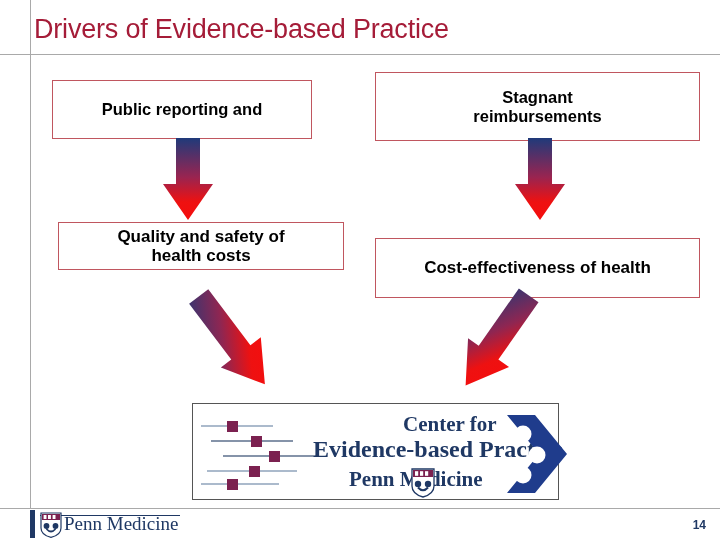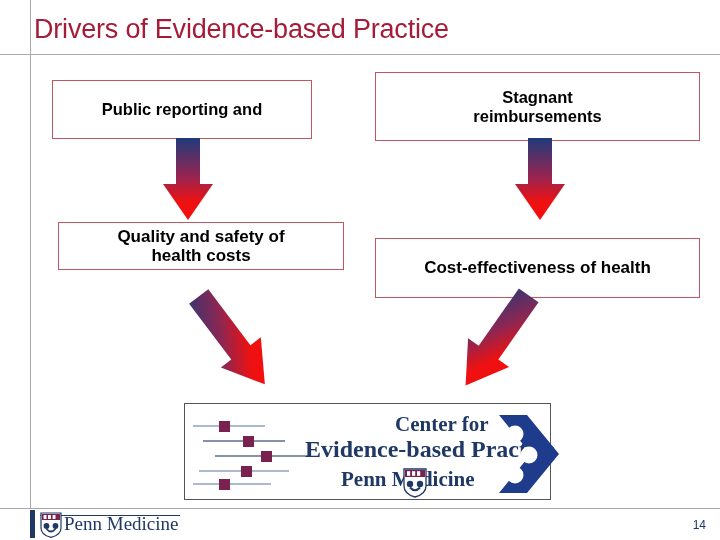--- a/index.html
+++ b/index.html
@@ -43,21 +43,21 @@
   #box-quality{left:58px;top:222px;width:286px;height:48px;font-size:17px;padding:0 6px;}
   #box-cost{left:375px;top:222px;width:325px;height:60px;font-size:17px;padding:0 6px;margin-top:16px;}
 
   .box span{display:block;}
 
   
   .arrow{position:absolute;}
 
   
   #cep-panel{
-    position:absolute;left:184px;top:403px;width:367px;height:97px;
+    position:absolute;left:192px;top:403px;width:367px;height:97px;
     border:1px solid #555555;background:#ffffff;box-sizing:border-box;
   }
   #cep-forest{position:absolute;left:8px;top:14px;width:120px;height:72px;}
   #cep-words{
     position:absolute;left:118px;top:6px;width:250px;height:88px;
     font-family:"Liberation Serif", serif;
     color:#1f3864;
   }
   .cep-l1{position:absolute;left:92px;top:2px;font-size:21px;font-weight:bold;white-space:nowrap;}
   .cep-l2{position:absolute;left:2px;top:26px;font-size:24px;font-weight:bold;white-space:nowrap;}
@@ -69,21 +69,21 @@
   #footer-bar{position:absolute;left:30px;top:510px;width:5px;height:28px;background:#1f3864;}
   #footer-shield{position:absolute;left:40px;top:512px;width:22px;height:26px;}
   #footer-word{
     position:absolute;left:64px;top:513px;
     font-family:"Liberation Serif", serif;
     font-size:19px;color:#1f3864;white-space:nowrap;
   }
   #footer-underline{position:absolute;left:40px;top:515px;width:140px;height:1px;background:#1f3864;}
   #page-num{
     position:absolute;right:14px;top:518px;
-    font-size:12px;font-weight:normal;color:#1f3864;margin-left:12px;
+    font-size:12px;font-weight:bold;color:#1f3864;margin-left:12px;
   }
 </style>
 </head>
 <body>
 
 <div class="slide">
 
   <div class="rule-v"></div>
   <div class="rule-h-top"></div>
   <div class="rule-h-bot"></div>

